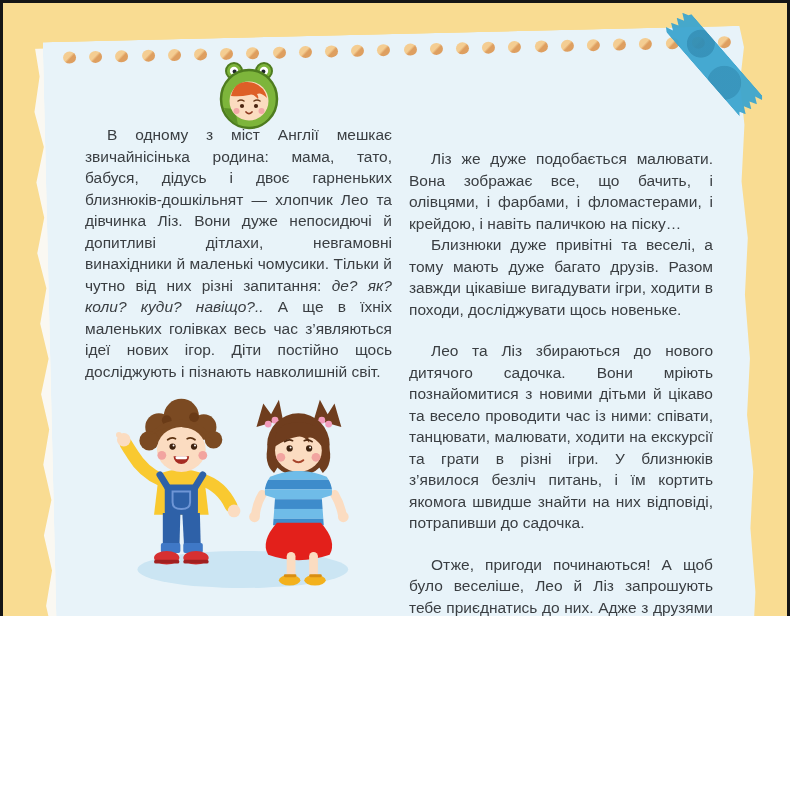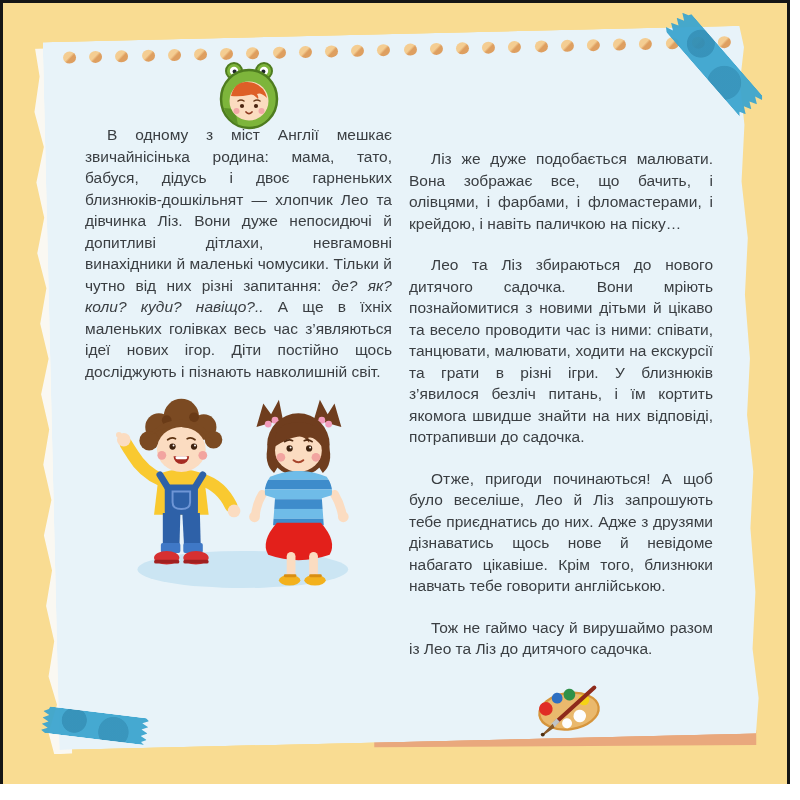--- a/index.html
+++ b/index.html
@@ -1,16 +1,16 @@
 <!DOCTYPE html>
 <html><head>
 <meta charset="utf-8">
 <style>
   html,body{margin:0;padding:0;background:#ffffff;}
-  .screen{position:relative;width:800px;height:784px;overflow:hidden;background:#ffffff;
+  .screen{position:relative;width:800px;height:616px;overflow:hidden;background:#ffffff;
           font-family:"Liberation Sans",sans-serif;}
   .frame{position:absolute;left:0;top:0;width:790px;height:796px;box-sizing:border-box;
          border:3px solid #151515;background:#F9DC92;}
   
   .paper{position:absolute;left:38px;top:34px;width:714px;height:714px;
          transform:rotate(-1.35deg);transform-origin:50% 50%;}
   .sheet-white{position:absolute;left:0;top:6px;bottom:2px;width:26px;background:#FAF8F2;
       clip-path:polygon(100% 0,100% 100%,30% 100%,10% 97%,45% 93%,15% 89%,40% 84%,12% 79%,
       38% 74%,10% 69%,42% 64%,14% 59%,40% 54%,12% 49%,44% 44%,15% 39%,42% 34%,10% 29%,
       40% 24%,13% 19%,45% 14%,12% 9%,35% 4%,20% 0);}
@@ -200,20 +200,21 @@
           <rect x="200" y="191" width="13" height="3" rx="1.5" fill="#D98E12"></rect>
           <rect x="226" y="191" width="13" height="3" rx="1.5" fill="#D98E12"></rect>
         </g>
       </svg>
     </figure>
 
   </div>
 
   <div class="col col-right">
     <p>Ліз же дуже подобається малювати. Вона зображає все, що бачить, і олівцями, і фарбами, і фломастерами, і крейдою, і навіть паличкою на піску…</p>
+    <p>Близнюки дуже привітні та веселі, а тому мають дуже багато друзів. Разом завжди цікавіше вигадувати ігри, ходити в походи, досліджувати щось новеньке.</p>
     <p class="gap">Лео та Ліз збираються до нового дитячого садочка. Вони мріють познайомитися з новими дітьми й цікаво та весело проводити час із ними: співати, танцювати, малювати, ходити на екскурсії та грати в різні ігри. У близнюків з’явилося безліч питань, і їм кортить якомога швидше знайти на них відповіді, потрапивши до садочка.</p>
     <p class="gap">Отже, пригоди починаються! А щоб було веселіше, Лео й Ліз запрошують тебе приєднатись до них. Адже з друзями дізнаватись щось нове й невідоме набагато цікавіше. Крім того, близнюки навчать тебе говорити англійською.</p>
     <p class="gap">Тож не гаймо часу й вирушаймо разом із Лео та Ліз до дитячого садочка.</p>
   </div>
 
   <svg class="palette" viewBox="0 0 84 62">
     <g transform="rotate(-8 42 30)">
       <ellipse cx="42" cy="30" rx="33" ry="20" fill="#EAB96D" stroke="#D6953C" stroke-width="2.5"></ellipse>
       <circle cx="53" cy="37" r="7" fill="#FDFEFE"></circle>
       <circle cx="38" cy="43" r="5.5" fill="#FDFEFE"></circle>

